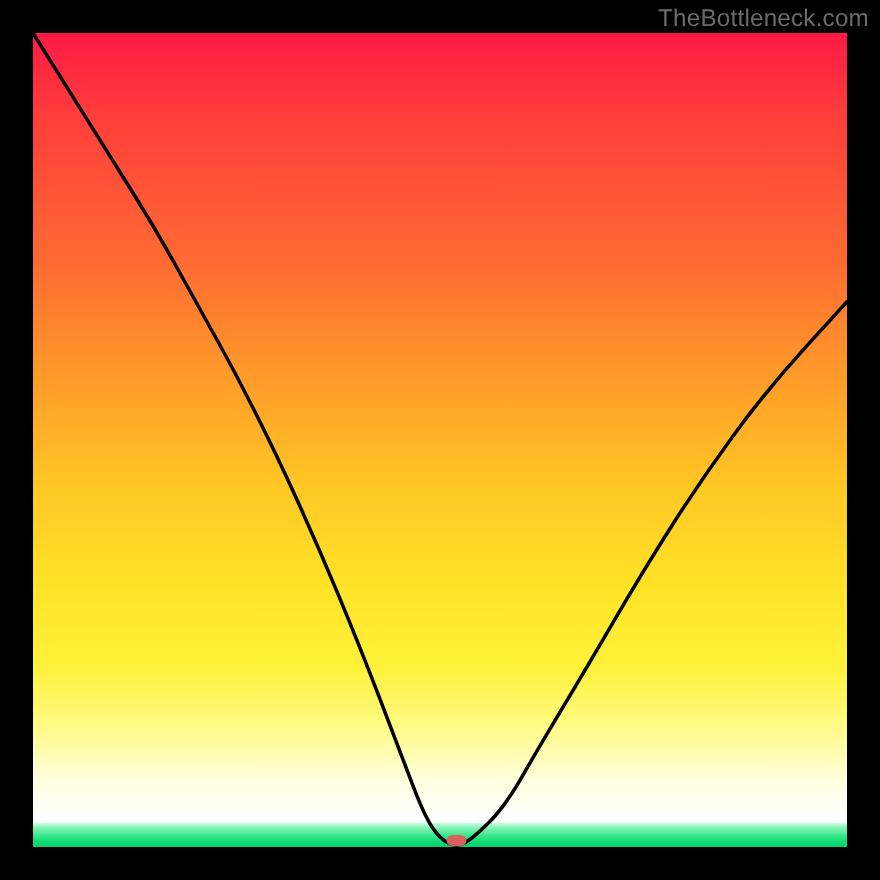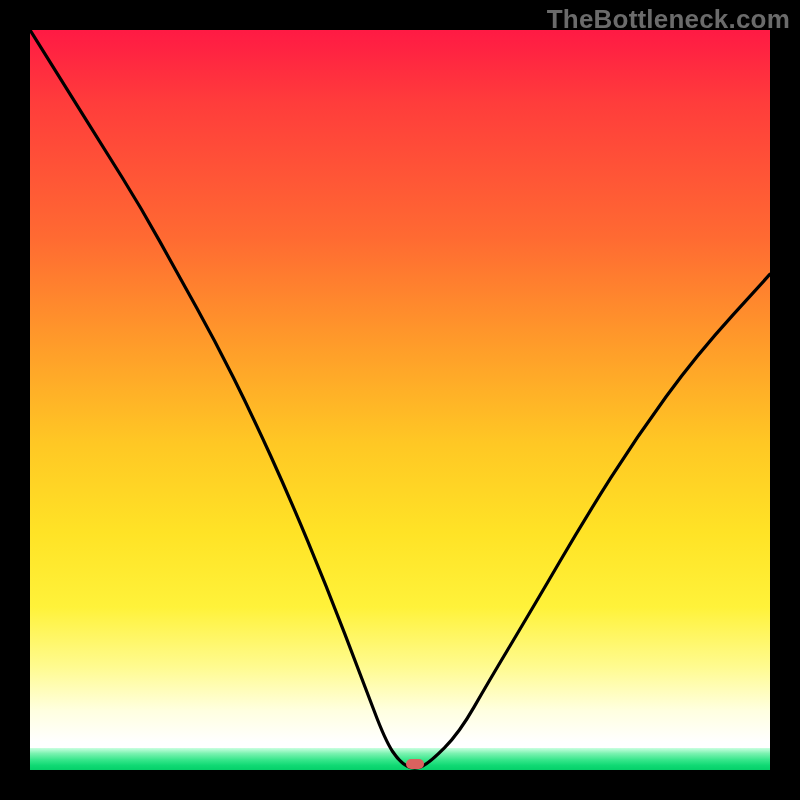--- a/index.html
+++ b/index.html
@@ -14,22 +14,22 @@
   .frame {
     position: relative;
     width: 800px;
     height: 800px;
     background: #000;
   }
   .watermark {
     position: absolute;
     top: 4px;
     right: 10px;
-    font-size: 26px;
-    font-weight: 700;
+    font-size: 22px;
+    font-weight: 400;
     color: #6b6b6b;
     letter-spacing: 0.2px;
     z-index: 5;
   }
   .plot-area {
     position: absolute;
     left: 30px;
     top: 30px;
     width: 740px;
     height: 740px;

